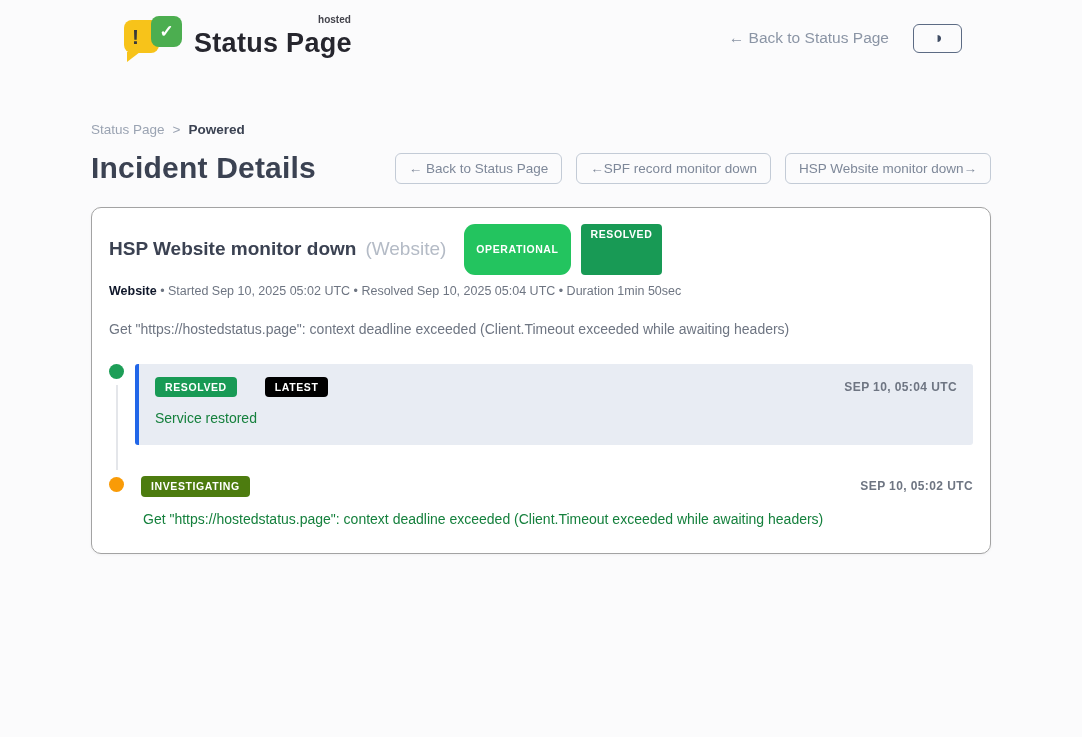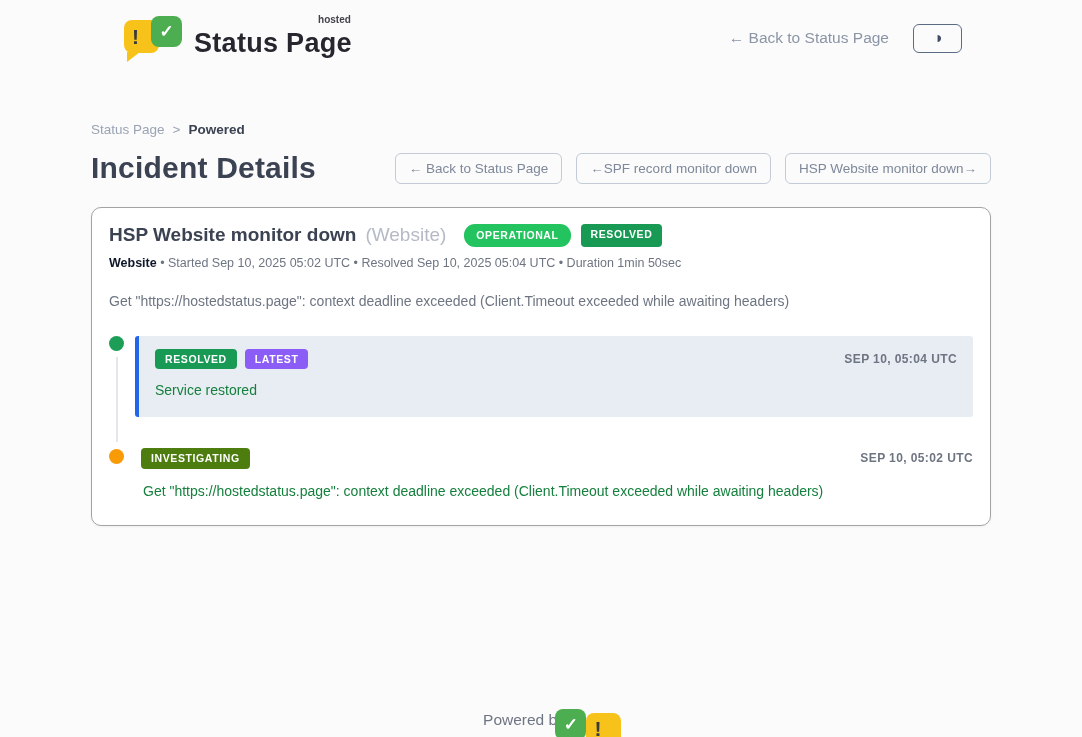--- a/index.html
+++ b/index.html
@@ -84,21 +84,21 @@
     padding: 16px 17px 26px 17px;
   }
   .card-title-row { display: flex; align-items: center; gap: 9px; }
   .incident-title { font-size: 19px; font-weight: 700; color: #3b4252; }
   .incident-component { font-size: 19px; font-weight: 400; color: #b4bbc6; }
   .badge {
     color: #fff; font-size: 10.5px; font-weight: 700;
     letter-spacing: 0.6px; padding: 5px 10px; border-radius: 4px;
     display: inline-block; line-height: 1;
   }
-  .badge.pill { border-radius: 11px; padding: 6px 12px; }
+  .badge.pill { border-radius: 11px; padding: 20px 12px; }
   .title-badges { display: flex; gap: 10px; margin-left: 9px; }
 
   .meta-line { margin-top: 9px; font-size: 12.5px; color: #6e7582; }
   .meta-line .meta-component { font-weight: 700; color: #0f172a; }
 
   .incident-description { margin-top: 23px; font-size: 14px; color: #6e7582; }
 
   
   .timeline { margin-top: 27px; position: relative; }
   .tl-connector {
@@ -190,21 +190,21 @@
     <p class="incident-description">Get "https://hostedstatus.page": context deadline exceeded (Client.Timeout exceeded while awaiting headers)</p>
 
     <div class="timeline">
       <div class="tl-connector"></div>
 
       <div class="tl-entry highlighted">
         <span class="tl-dot" style="background: rgb(29, 158, 87);"></span>
         <div class="tl-panel">
           <div class="tl-badge-row">
             <span class="badge" style="background: rgb(24, 154, 85);">RESOLVED</span>
-            <span class="badge" style="background: #8b5cf6;">LATEST</span>
+            <span class="badge" style="background: #000000; margin-left: 20px;">LATEST</span>
             <span class="tl-timestamp">SEP 10, 05:04 UTC</span>
           </div>
           <div class="tl-message">Service restored</div>
         </div>
       </div>
 
       <div class="tl-entry plain">
         <span class="tl-dot" style="background: rgb(249, 155, 7);"></span>
         <div class="tl-badge-row">
           <span class="badge" style="background: #4d7c0f;">INVESTIGATING</span>

